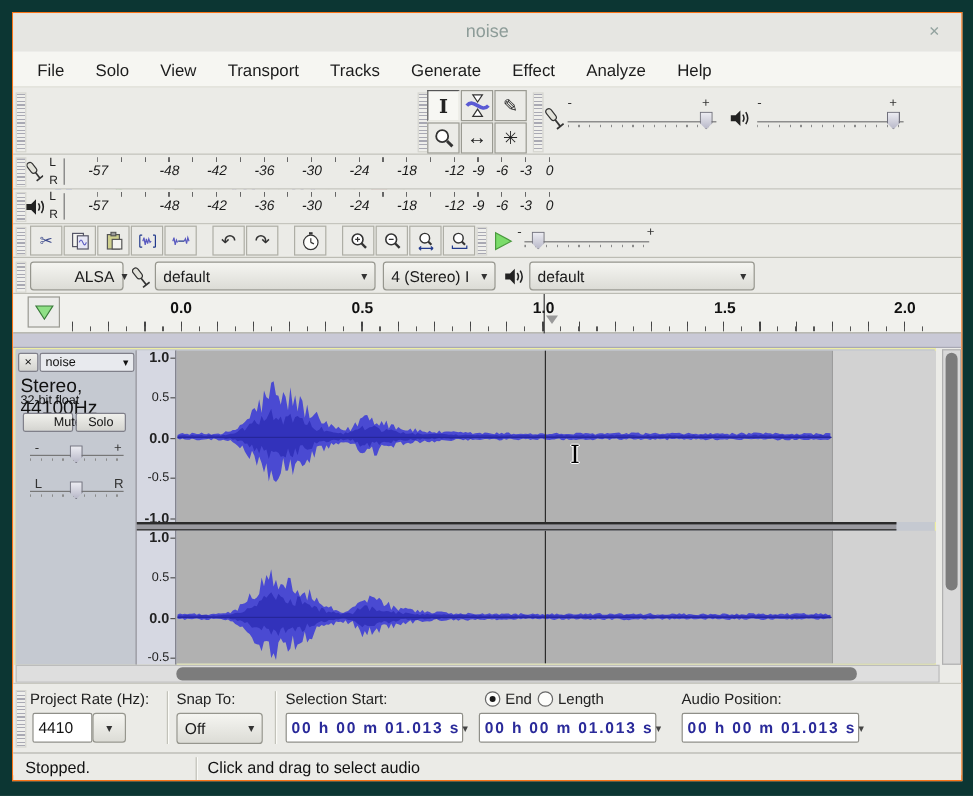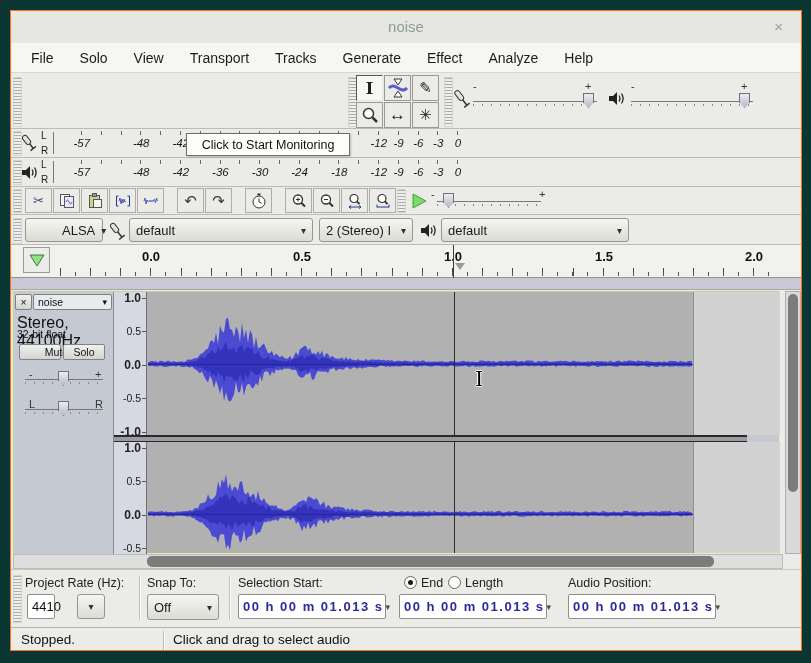--- a/index.html
+++ b/index.html
@@ -260,21 +260,20 @@
           <span style="left: 199px;">-30</span>
           <span style="left: 238.6px;">-24</span>
           <span style="left: 278.2px;">-18</span>
           <span style="left: 317.8px;">-12</span>
           <span style="left: 337.6px;">-9</span>
           <span style="left: 357.4px;">-6</span>
           <span style="left: 377.2px;">-3</span>
           <span style="left: 397px;">0</span>
         </div>
   </div>
-  <div class="tooltip">Click to Start Monitoring</div>
 
   <div class="row" style="top:176px;height:28px;">
     <div class="grab" style="left:2px;top:2px;height:22px;"></div>
     <div class="ebtn" style="left:14px;top:1px;">
       <span style="font-size:13px;color:#3c4a8c;">✂</span>
         </div>
     <div class="ebtn" style="left:42px;top:1px;">
       <svg width="16" height="16">
         <rect x="1.5" y="1.5" width="9" height="11" fill="#f4f4f0" stroke="#556"></rect>
         <rect x="5.5" y="3.5" width="9" height="11" fill="#e8e8f6" stroke="#556"></rect>
@@ -368,21 +367,21 @@
             <rect x="4.5" y="2" width="5" height="10" rx="2.5" fill="#e2e2da" stroke="#333"></rect>
       <line x1="7" y1="12" x2="7" y2="19" stroke="#333" stroke-width="1.4"></line>
             <line x1="3.5" y1="19" x2="10.5" y2="19" stroke="#333" stroke-width="1.4"></line>
           </g>
         </svg>
     <div class="combo" style="left:118px;top:3px;width:184px;">
       <span>default</span>
       <span class="caret">▾</span>
         </div>
     <div class="combo" style="left:308px;top:3px;width:94px;">
-      <span style="white-space:nowrap;overflow:hidden;">2 (Stereo) I</span>
+      <span style="white-space:nowrap;overflow:hidden;">4 (Stereo) I</span>
       <span class="caret">▾</span>
         </div>
     <svg class="abs" style="left:409px;top:8px;" width="17" height="15">
       <polygon points="1,5 5,5 9,1 9,14 5,10 1,10" fill="#222"></polygon>
       <path d="M11 4.5 q2 3 0 6 M13.5 2.5 q3.2 5 0 10" stroke="#222" fill="none" stroke-width="1.3"></path>
         </svg>
     <div class="combo" style="left:430px;top:3px;width:188px;">
       <span>default</span>
       <span class="caret">▾</span>
         </div>
@@ -476,21 +475,21 @@
   <div class="vscroll">
         <div class="vthumb"></div>
       </div>
   <div class="hscroll">
         <div class="hthumb"></div>
       </div>
 
   <div class="selbar">
     <div class="grab" style="left:2px;top:5px;height:46px;"></div>
     <span class="slab" style="left:14px;">Project Rate (Hz):</span>
-    <div class="tfield" style="left:16px;width:28px;">
+    <div class="tfield" style="left:16px;width:50px;">
       <span style="font-size:13px;color:#111;">4410</span>
         </div>
     <div class="combo" style="left:66px;top:24px;width:28px;height:25px;justify-content:center;">
       <span class="caret" style="margin:0;padding:0;">▾</span>
         </div>
     <div class="vsep" style="left:128px;"></div>
     <span class="slab" style="left:136px;">Snap To:</span>
     <div class="combo" style="left:136px;top:24px;width:72px;height:26px;">
       <span>Off</span>
       <span class="caret">▾</span>

